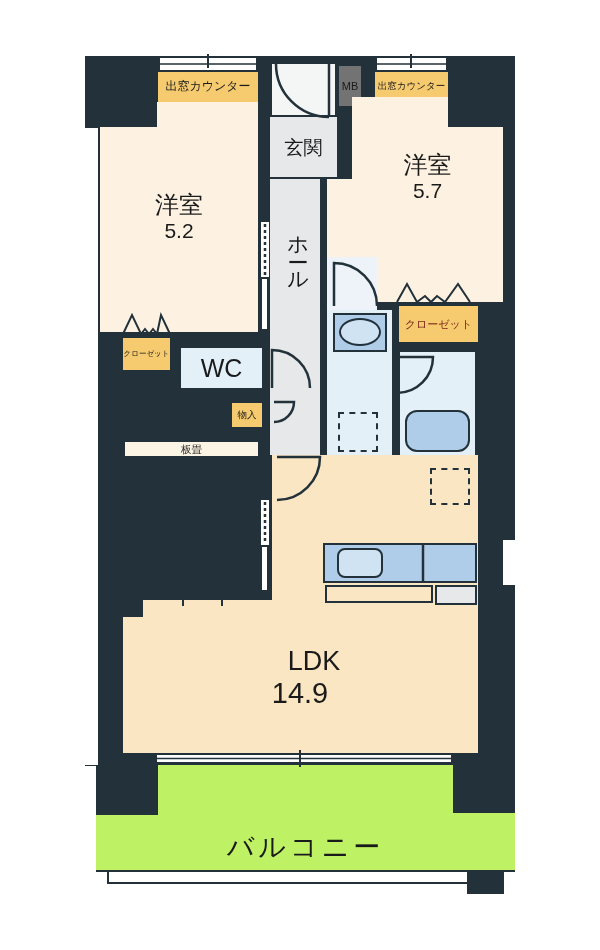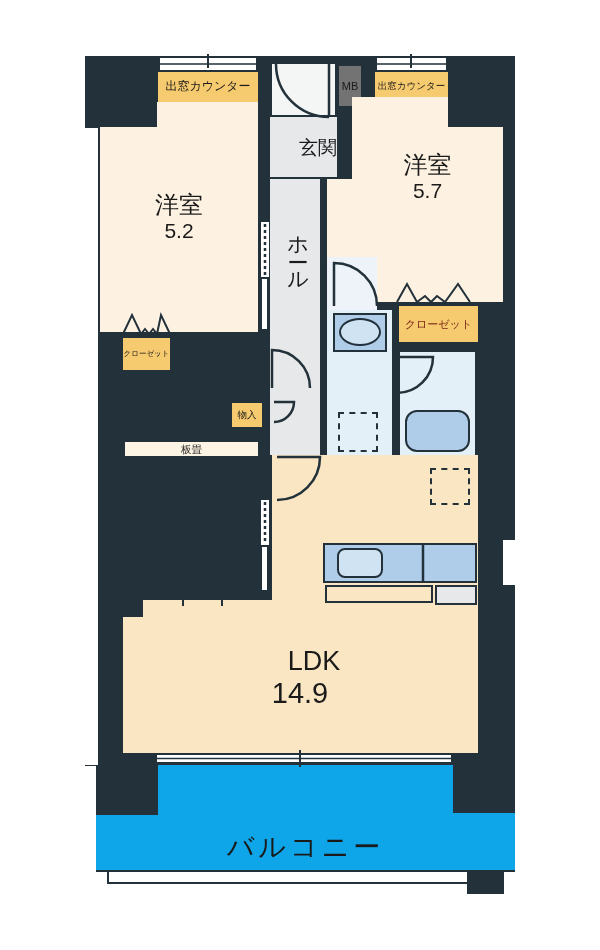--- a/index.html
+++ b/index.html
@@ -37,21 +37,21 @@
   </div>
 
   <div class="abs cream" style="left:100px;top:102px;width:158px;height:230px;">
     <div class="lbl" style="width:100%;height:100%;flex-direction:column;font-size:24px;">
       <div>洋室</div>
       <div style="font-size:21px;">5.2</div>
     </div>
   </div>
 
   <div class="abs porch" style="left:272px;top:64px;width:63px;height:53px;"></div>
-  <div class="abs gray lbl" style="left:270px;top:117px;width:67px;height:62px;font-size:19px;justify-content:flex-end;">
+  <div class="abs gray lbl" style="left:270px;top:117px;width:67px;height:62px;font-size:19px;">
     <span>玄関</span>
   </div>
   <div class="abs" style="left:337px;top:64px;width:26px;height:44px;background:#737373;border:2.5px solid #22313a;display:flex;align-items:center;justify-content:center;font-size:11px;">
     <span>MB</span>
   </div>
 
   <div class="abs cream" style="left:352px;top:97px;width:151px;height:205px;">
     <div class="lbl" style="width:100%;height:78%;flex-direction:column;font-size:24px;">
       <div>洋室</div>
       <div style="font-size:21px;">5.7</div>
@@ -63,20 +63,23 @@
   <div class="abs wall" style="left:448px;top:56px;width:67px;height:71px;"></div>
 
   <div class="abs" style="left:85px;top:128px;width:13px;height:637px;background:#fff;"></div>
   <div class="abs" style="left:503px;top:540px;width:12px;height:45px;background:#fff;"></div>
 
   <div class="abs gray" style="left:270px;top:179px;width:50px;height:276px;">
     <div style="position:absolute;left:14px;top:42px;writing-mode:vertical-rl;font-size:21px;letter-spacing:6px;">ホール</div>
   </div>
 
   <div class="abs" style="left:327px;top:257px;width:50px;height:53px;background:#edf3f8;"></div>
+  <div class="abs blue lbl" style="left:181px;top:348px;width:81px;height:40px;font-size:25px;">
+    <span>WC</span>
+  </div>
   <div class="abs blue" style="left:327px;top:310px;width:65px;height:148px;"></div>
   <div class="abs blue" style="left:400px;top:352px;width:75px;height:106px;"></div>
 
   <div class="abs yellow lbl" style="left:123px;top:338px;width:47px;height:32px;font-size:7.5px;">
     <span>クローゼット</span>
   </div>
   <div class="abs yellow lbl" style="left:232px;top:403px;width:30px;height:24px;font-size:9.5px;">
     <span>物入</span>
   </div>
   <div class="abs yellow lbl" style="left:399px;top:306px;width:79px;height:36px;font-size:11px;color:#7c2a1a;">
@@ -107,21 +110,21 @@
   <div class="abs fix" style="left:405px;top:410px;width:65px;height:42px;border-radius:12px;"></div>
 
   <div class="abs" style="left:261px;top:222px;width:8px;height:55px;background:#fff;"></div>
   <div class="abs panel" style="left:260px;top:277px;width:9px;height:54px;"></div>
   <div class="abs" style="left:261px;top:500px;width:8px;height:45px;background:#fff;"></div>
   <div class="abs panel" style="left:260px;top:545px;width:9px;height:47px;"></div>
 
   <div class="abs" style="left:155px;top:753px;width:298px;height:11px;background:#fff;border:2px solid #22313a;"></div>
 
   <div class="abs" style="left:107px;top:788px;width:392px;height:96px;border:2px solid #22313a;border-top:none;"></div>
-  <div class="abs" style="left:96px;top:765px;width:419px;height:107px;background:#0ea5e9;border-bottom:2px solid #22313a;">
+  <div class="abs" style="left:96px;top:765px;width:419px;height:107px;background:#bef264;border-bottom:2px solid #22313a;">
     <div class="lbl" style="width:100%;height:100%;padding-top:30px;font-size:27px;letter-spacing:4px;">バルコニー</div>
   </div>
   <div class="abs wall" style="left:96px;top:765px;width:62px;height:50px;"></div>
   <div class="abs wall" style="left:453px;top:765px;width:62px;height:48px;"></div>
   <div class="abs wall" style="left:467px;top:870px;width:37px;height:24px;"></div>
 
   <svg class="overlay" width="600" height="950" viewBox="0 0 600 950">
     <g fill="none" stroke="#22313a" stroke-width="2.5">
       <path d="M329,64 L329,117 M276,64 A53,53 0 0 0 329,117"></path>
       <path d="M272,388 L272,350 A38,38 0 0 1 310,388"></path>

